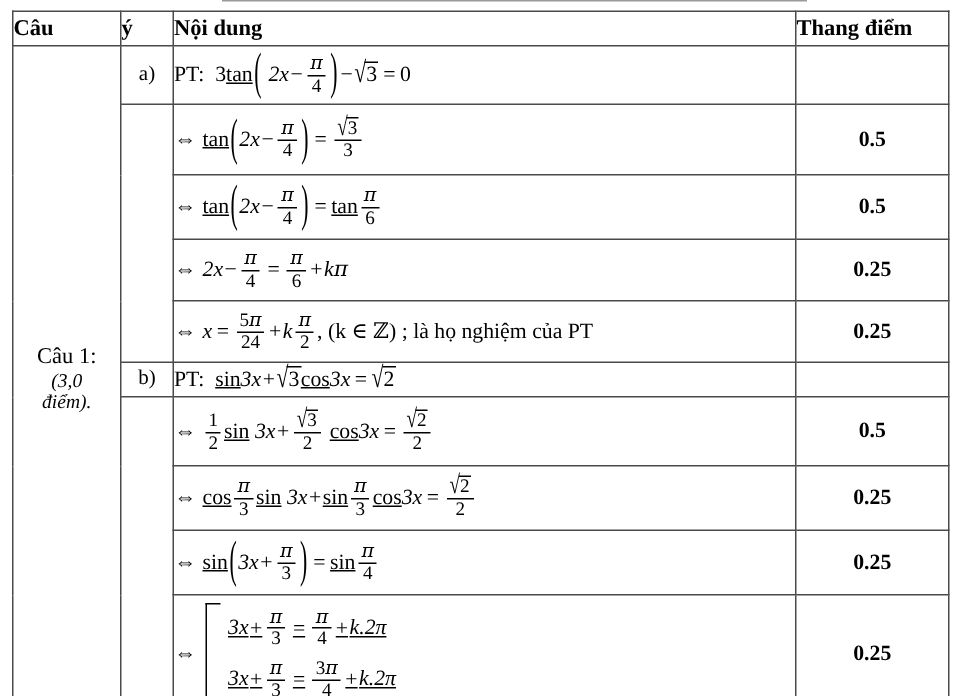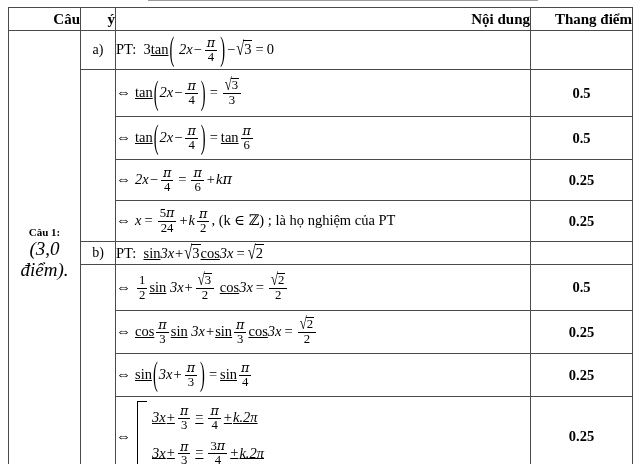--- a/index.html
+++ b/index.html
@@ -46,37 +46,37 @@
     vertical-align: middle;
     background: #fff;
   }
 
   col.c-cau   { width: 72px; }
   col.c-y     { width: 35px; }
   col.c-nd    { width: 415px; }
   col.c-thang { width: 102px; }
 
   th.hdr {
-    text-align: right;
+    text-align: left;
     font-weight: bold;
     font-size: 15px;
     height: 22px;
     line-height: 22px;
     white-space: nowrap;
   }
 
   td.cau-cell {
     text-align: center;
     vertical-align: middle;
     font-size: 13px;
     line-height: 1.12;
     padding: 0 2px;
   }
-  .cau-title { font-weight: bold; font-size: 11px; display: block; }
-  .cau-sub   { font-style: italic; font-size: 19px; display: block; }
+  .cau-title { font-weight: normal; font-size: 15px; display: block; }
+  .cau-sub   { font-style: italic; font-size: 13px; display: block; }
 
   td.y-cell {
     text-align: center;
     font-size: 14px;
   }
 
   td.nd-cell {
     padding: 3px 0 3px 8px;
     font-size: 14.5px;
     text-align: left;

